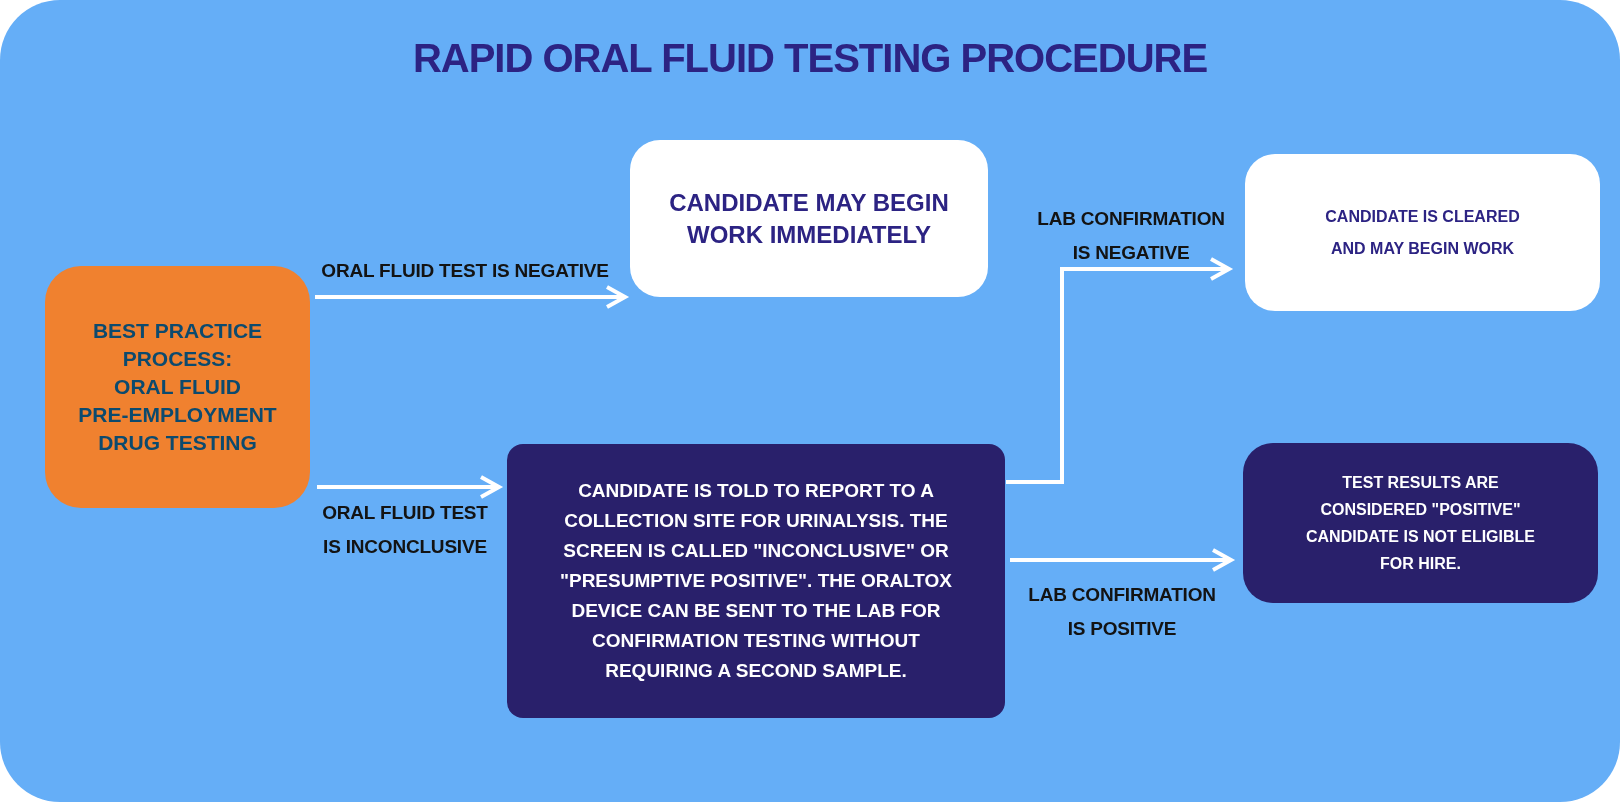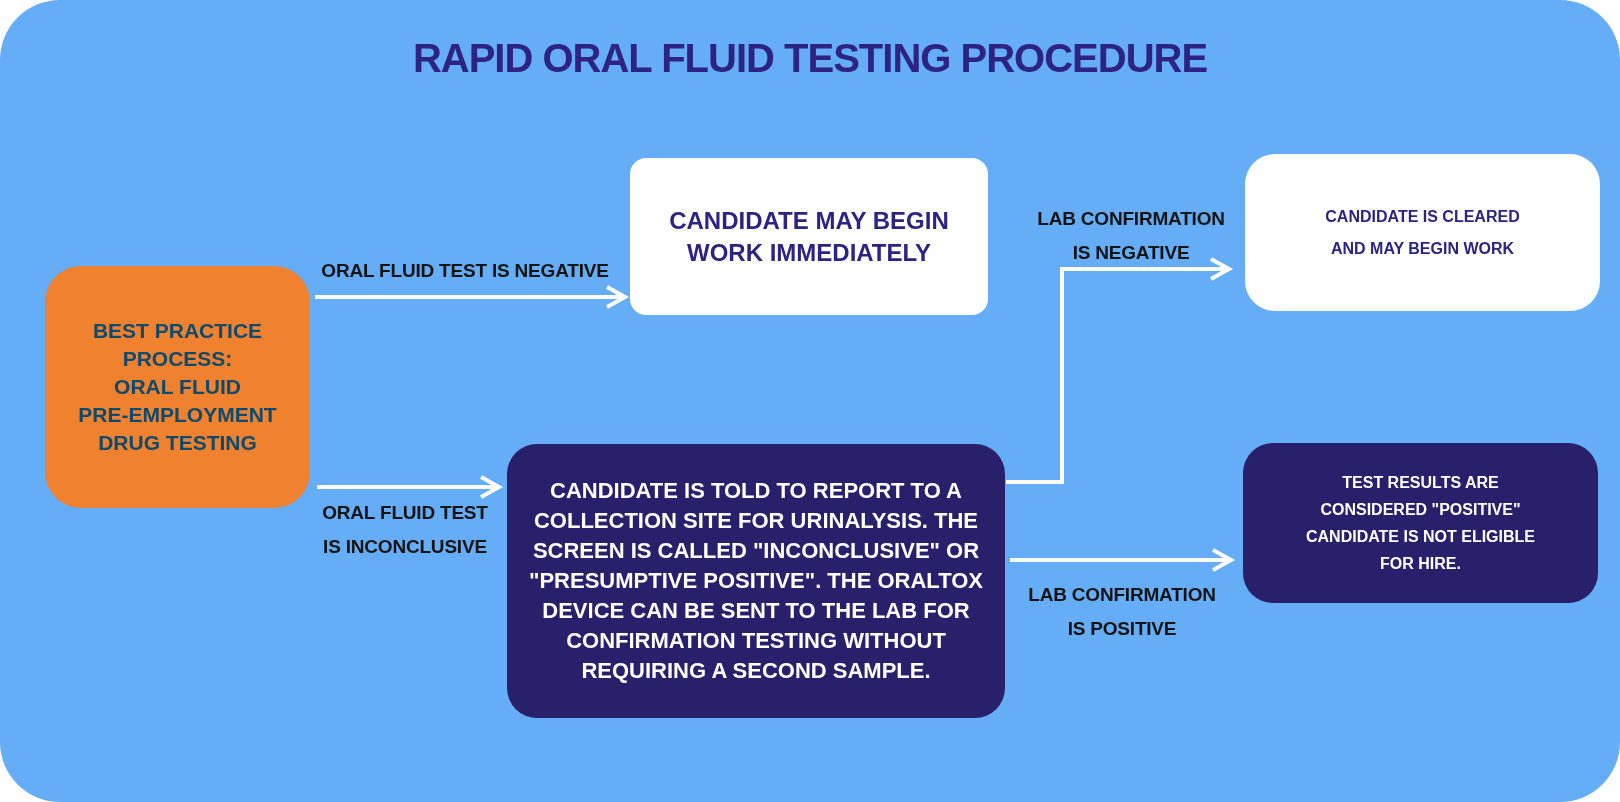--- a/index.html
+++ b/index.html
@@ -35,32 +35,32 @@
     box-sizing:border-box;
   }
   #node-start{
     left:45px;top:266px;width:265px;height:242px;
     background:var(--orange-box,#F0812F);
     color:#0c4a6e;
     border-radius:36px;
     font-size:21px;line-height:28px;
   }
   #node-begin-work{
-    left:630px;top:158px;width:358px;height:157px;
+    left:630px;top:140px;width:358px;height:157px;
     background:var(--white-box,#FFFFFF);
     color:var(--indigo-text,#2C2383);
-    border-radius:16px;
+    border-radius:30px;
     font-size:24px;line-height:32px;
   }
   #node-collection{
     left:507px;top:444px;width:498px;height:274px;
     background:var(--navy-box,#29206B);
     color:#FFFFFF;
-    border-radius:30px;
-    font-size:22px;line-height:30px;
+    border-radius:16px;
+    font-size:19px;line-height:30px;
     padding:0 14px;
   }
   #node-cleared{
     left:1245px;top:154px;width:355px;height:157px;
     background:var(--white-box,#FFFFFF);
     color:var(--indigo-text,#2C2383);
     border-radius:30px;
     font-size:16px;line-height:32px;
   }
   #node-not-eligible{

